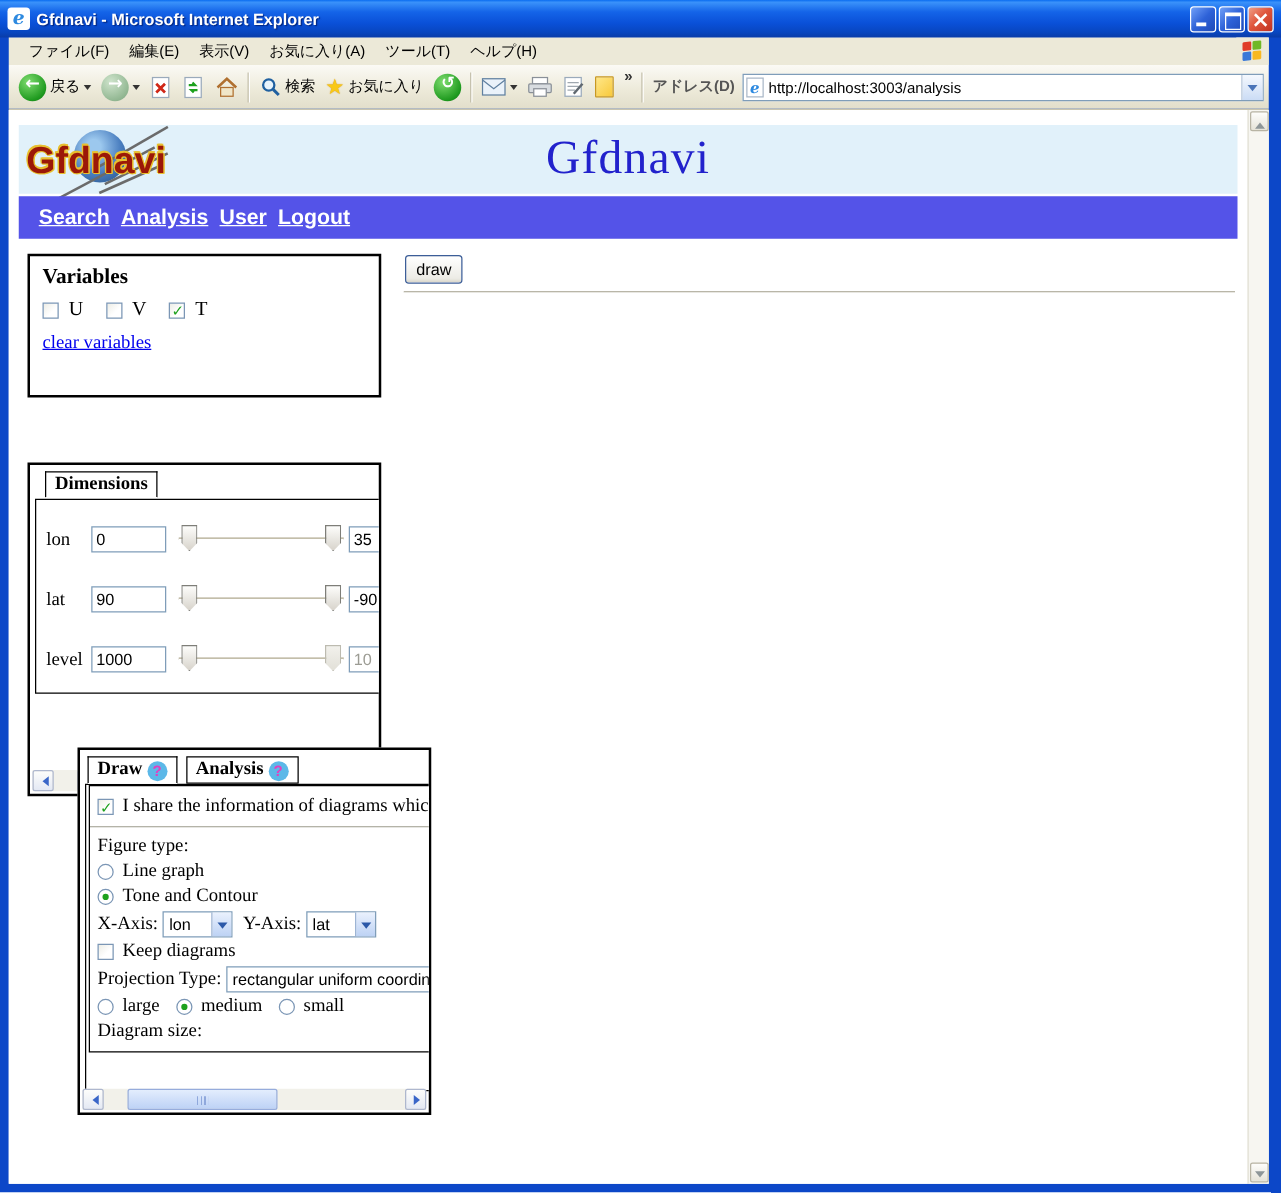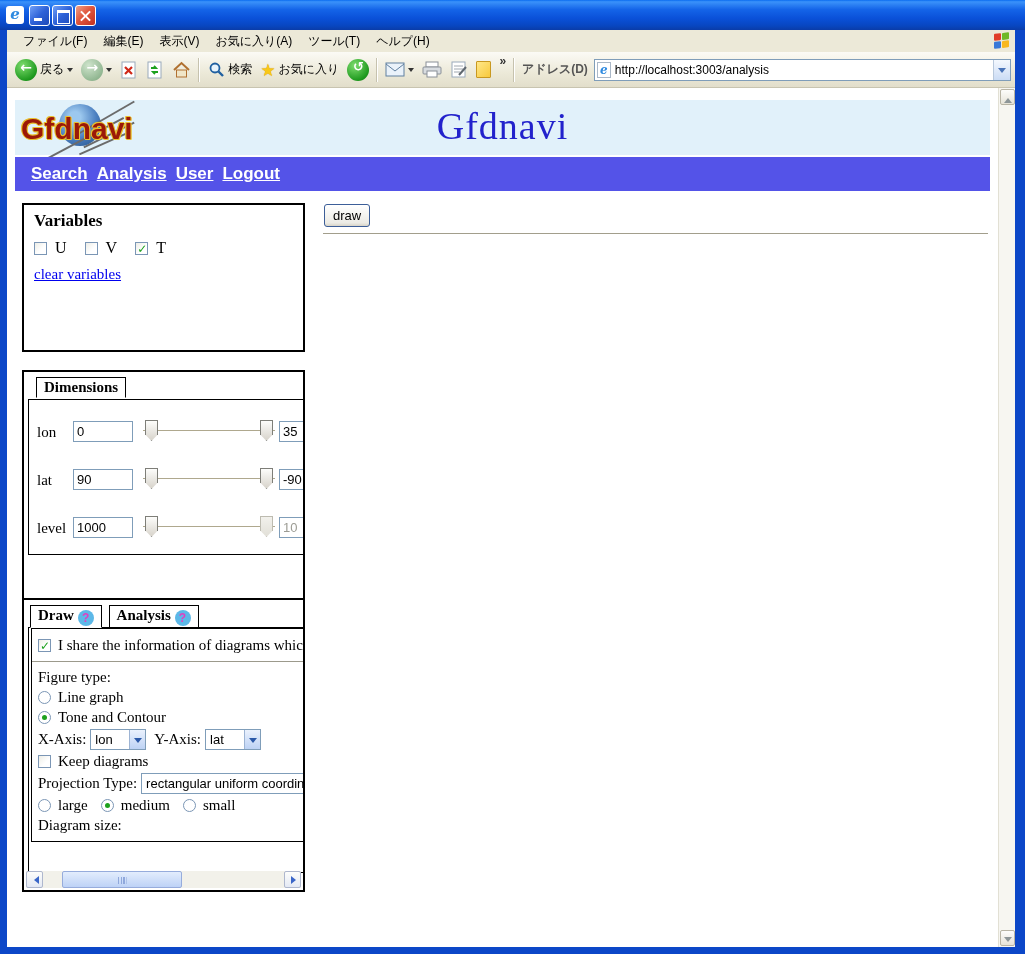--- a/index.html
+++ b/index.html
@@ -85,21 +85,21 @@
 
   
   .site-nav { position:absolute; left:8px; right:8px; top:69px; height:34px; background:#5453E8;
     display:flex; align-items:center; gap:9px; padding-left:16px; }
   .site-nav a { color:#fff; font:bold 17px "Liberation Sans",sans-serif; text-decoration:underline; }
 
   
   .panel { position:absolute; left:15px; width:283px; border:2px solid #000; background:#fff; overflow:hidden; }
 
   
-  .p-vars { top:115px; height:149px; padding:6px 10px; }
+  .p-vars { top:115px; height:115px; padding:6px 10px; }
   .p-vars .ptitle { font:bold 17px "Liberation Serif",serif; }
   .varrow { margin-top:8px; display:flex; align-items:center; gap:8px; font-size:16px; }
   .varrow .vlabel { margin-right:10px; }
   .clearlink { display:inline-block; margin-top:9px; color:#0000EE; text-decoration:underline; font-size:15px; }
 
   
   .cb { width:13px; height:13px; border:1px solid #7B96B5; background:linear-gradient(135deg,#EDEDE6,#FFF 60%);
     display:inline-block; position:relative; flex:none; }
   .cb.checked::after { content:"\2713"; color:#1DA11D; font:bold 12px "DejaVu Sans",sans-serif;
     position:absolute; left:1px; top:-1px; }
@@ -148,21 +148,21 @@
   .sbtn.left::after { left:3px; border-right:5px solid #3A66C8; }
   .sbtn.right::after { left:6px; border-left:5px solid #3A66C8; }
   .hthumb { position:absolute; top:0; height:17px; background:linear-gradient(180deg,#E3EDFD,#BDD2F6);
     border:1px solid #96ACDC; border-radius:2px; }
   .hthumb::after { content:""; position:absolute; left:50%; top:5px; width:9px; height:7px; transform:translateX(-50%);
     background:repeating-linear-gradient(90deg,#8FA8DC 0 1px,transparent 1px 3px); }
   .p-dims .hthumb { left:36px; width:104px; }
   .p-draw .hthumb { left:36px; width:120px; }
 
   
-  .p-draw { top:510px; height:294px; }
+  .p-draw { top:510px; height:294px;margin-left:40px; }
   .draw-tabs { position:absolute; left:6px; top:5px; z-index:3; white-space:nowrap; }
   .draw-outer { position:absolute; left:4px; top:27px; width:356px; height:246px; border:1px solid #000; background:#fff; }
   .sub-tabs { position:relative; padding:4px 0 0 2px; z-index:2; white-space:nowrap; }
   .sub-box { position:relative; margin-left:2px; width:348px; border:1px solid #000; background:#fff;
     padding:5px 0 4px 6px; font-size:15px; }
   .frow { display:flex; align-items:center; gap:7px; margin:3px 0; white-space:nowrap; }
   .sub-box hr { border:none; border-top:1px solid #9C9A8C; border-bottom:1px solid #fff; margin:7px 0 6px -6px; width:400px; }
   .flabel { white-space:nowrap; }
 
   
@@ -172,20 +172,21 @@
   .main-hr { position:absolute; left:316px; right:10px; top:145px; height:0;
     border-top:1px solid #A29E8C; border-bottom:1px solid #FFF; }
 </style>
 </head>
 <body>
 
 <div class="win">
 
   <div class="titlebar">
     <span class="ie-ico">e</span>
+    <span class="title-text">Gfdnavi - Microsoft Internet Explorer</span>
     <span class="winbtns">
       <span class="wb min"></span>
       <span class="wb max"></span>
       <span class="wb close"></span>
     </span>
   </div>
 
   <div class="menubar">
     <span class="menu-item">ファイル(F)</span>
     <span class="menu-item">編集(E)</span>

